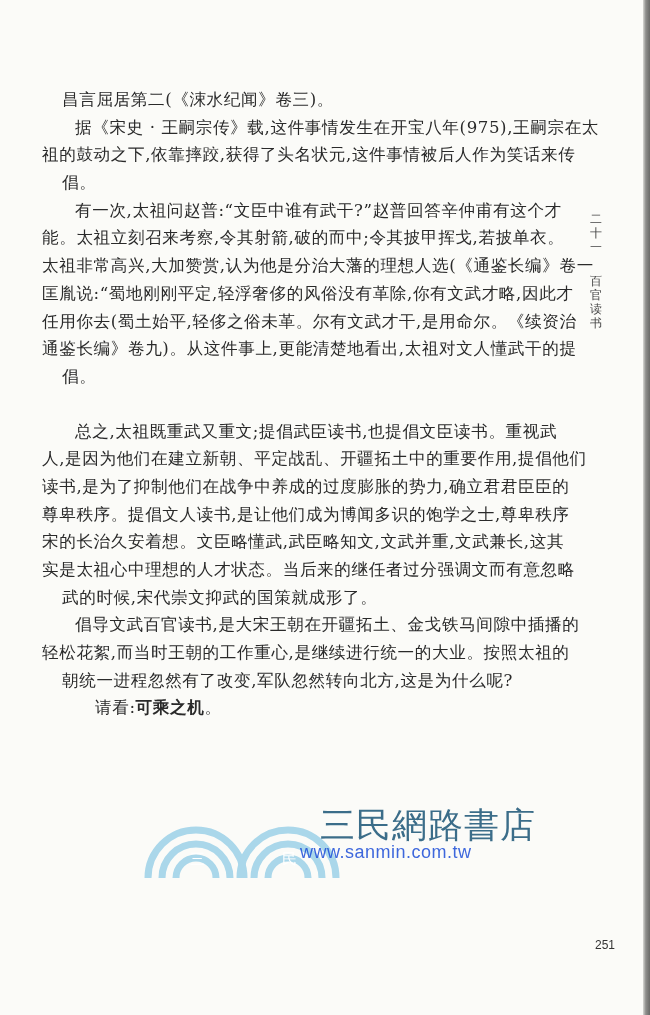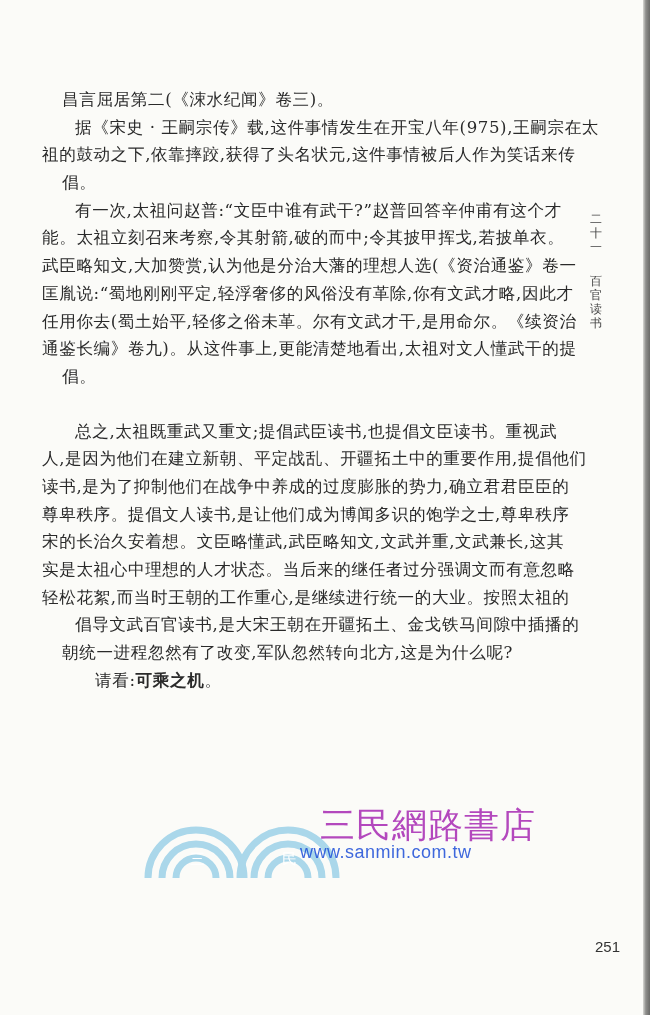--- a/index.html
+++ b/index.html
@@ -68,40 +68,40 @@
       display: block;
     }
     .running-head .chapter-title {
       margin-top: 20px;
     }
     .page-number {
       position: absolute;
       left: 595px;
       top: 938px;
       font-family: "Liberation Sans", "DejaVu Sans", sans-serif;
-      font-size: 15px;
+      font-size: 12px;
       color: #333;
     }
     .watermark {
       position: absolute;
       left: 140px;
       top: 808px;
       width: 380px;
       height: 70px;
       pointer-events: none;
       opacity: 0.75;
     }
     .watermark-title {
       position: absolute;
       left: 320px;
       top: 802px;
       font-family: "DejaVu Serif", "Liberation Serif", serif;
       font-size: 35px;
       letter-spacing: 1px;
-      color: #a21caf;
+      color: #0c4a6e;
       opacity: 0.8;
     }
     .watermark-url {
       position: absolute;
       left: 300px;
       top: 842px;
       font-family: "Liberation Sans", "DejaVu Sans", sans-serif;
       font-size: 18px;
       letter-spacing: 0.5px;
       color: #1d4ed8;
@@ -120,36 +120,37 @@
 <div class="page-shadow"></div>
 
 <div class="text-column">
   <div id="section1">
       <div class="line last">昌言屈居第二(《涑水纪闻》卷三)。</div>
       <div class="line indent">据《宋史 · 王嗣宗传》载,这件事情发生在开宝八年(975),王嗣宗在太</div>
       <div class="line">祖的鼓动之下,依靠摔跤,获得了头名状元,这件事情被后人作为笑话来传</div>
       <div class="line last">倡。</div>
       <div class="line indent">有一次,太祖问赵普:“文臣中谁有武干?”赵普回答辛仲甫有这个才</div>
       <div class="line">能。太祖立刻召来考察,令其射箭,破的而中;令其披甲挥戈,若披单衣。</div>
-      <div class="line">武臣略知文,大加赞赏,认为他是分治大藩的理想人选(《资治通鉴》卷一</div>
+      <div class="line">太祖非常高兴,大加赞赏,认为他是分治大藩的理想人选(《通鉴长编》卷一</div>
       <div class="line">匡胤说:“蜀地刚刚平定,轻浮奢侈的风俗没有革除,你有文武才略,因此才</div>
       <div class="line">任用你去(蜀土始平,轻侈之俗未革。尔有文武才干,是用命尔。《续资治</div>
       <div class="line">通鉴长编》卷九)。从这件事上,更能清楚地看出,太祖对文人懂武干的提</div>
       <div class="line last">倡。</div>
     </div>
   <div class="section-gap"></div>
   <div id="section2">
       <div class="line indent">总之,太祖既重武又重文;提倡武臣读书,也提倡文臣读书。重视武</div>
       <div class="line">人,是因为他们在建立新朝、平定战乱、开疆拓土中的重要作用,提倡他们</div>
       <div class="line">读书,是为了抑制他们在战争中养成的过度膨胀的势力,确立君君臣臣的</div>
       <div class="line">尊卑秩序。提倡文人读书,是让他们成为博闻多识的饱学之士,尊卑秩序</div>
       <div class="line">宋的长治久安着想。文臣略懂武,武臣略知文,文武并重,文武兼长,这其</div>
       <div class="line">实是太祖心中理想的人才状态。当后来的继任者过分强调文而有意忽略</div>
+      <div class="line last">武的时候,宋代崇文抑武的国策就成形了。</div>
+      <div class="line indent">倡导文武百官读书,是大宋王朝在开疆拓土、金戈铁马间隙中插播的</div>
       <div class="line">轻松花絮,而当时王朝的工作重心,是继续进行统一的大业。按照太祖的</div>
-      <div class="line indent">倡导文武百官读书,是大宋王朝在开疆拓土、金戈铁马间隙中插播的</div>
       <div class="line last">朝统一进程忽然有了改变,军队忽然转向北方,这是为什么呢?</div>
     </div>
   <div class="line last indent">
     <span>请看:</span><span class="bold">可乘之机</span><span>。</span>
   </div>
 </div>
 
 <div class="running-head">
   <div class="chapter-num">
     <span>二</span>

